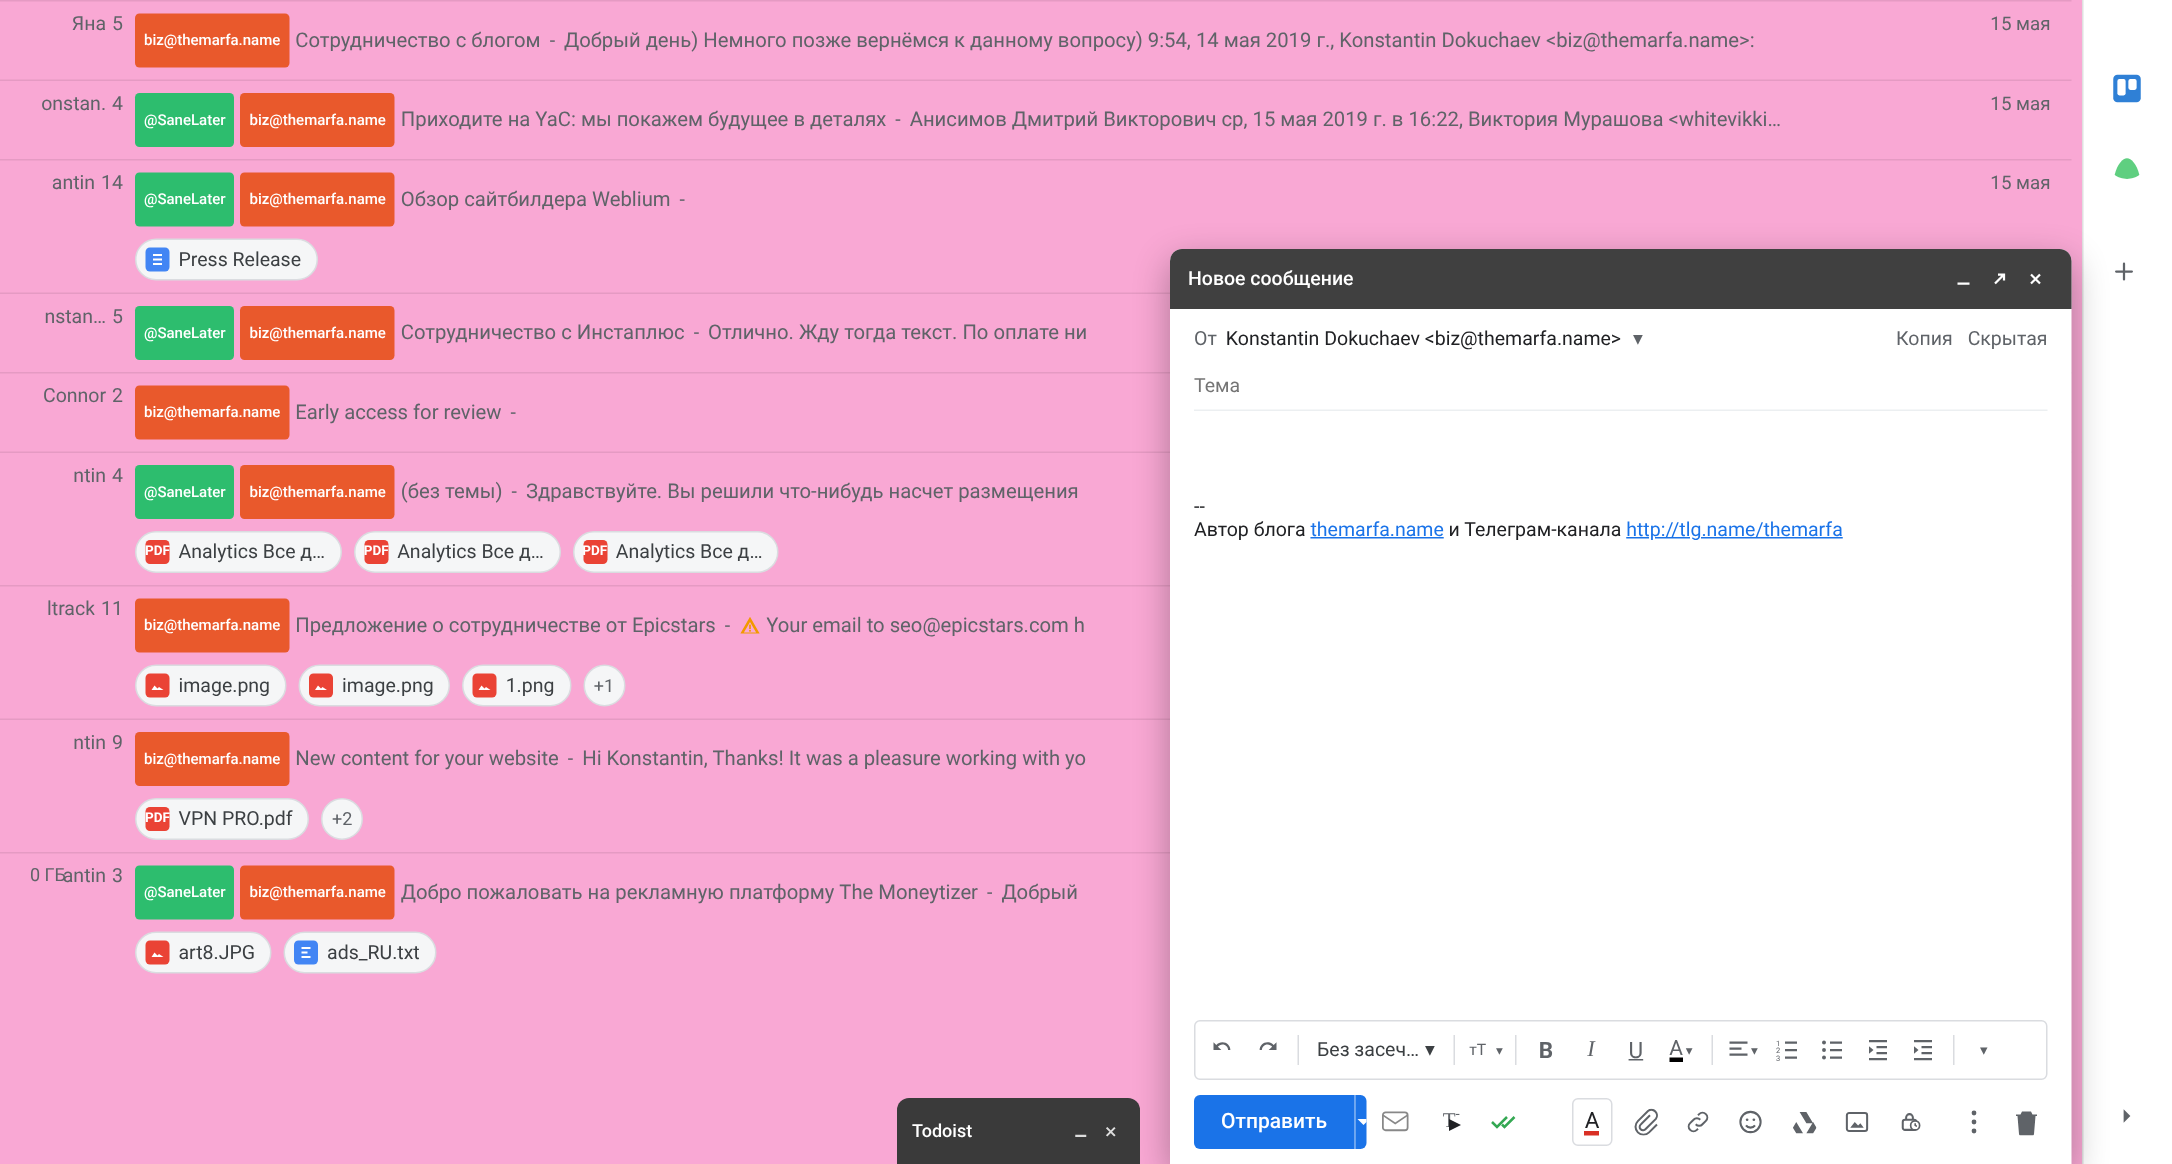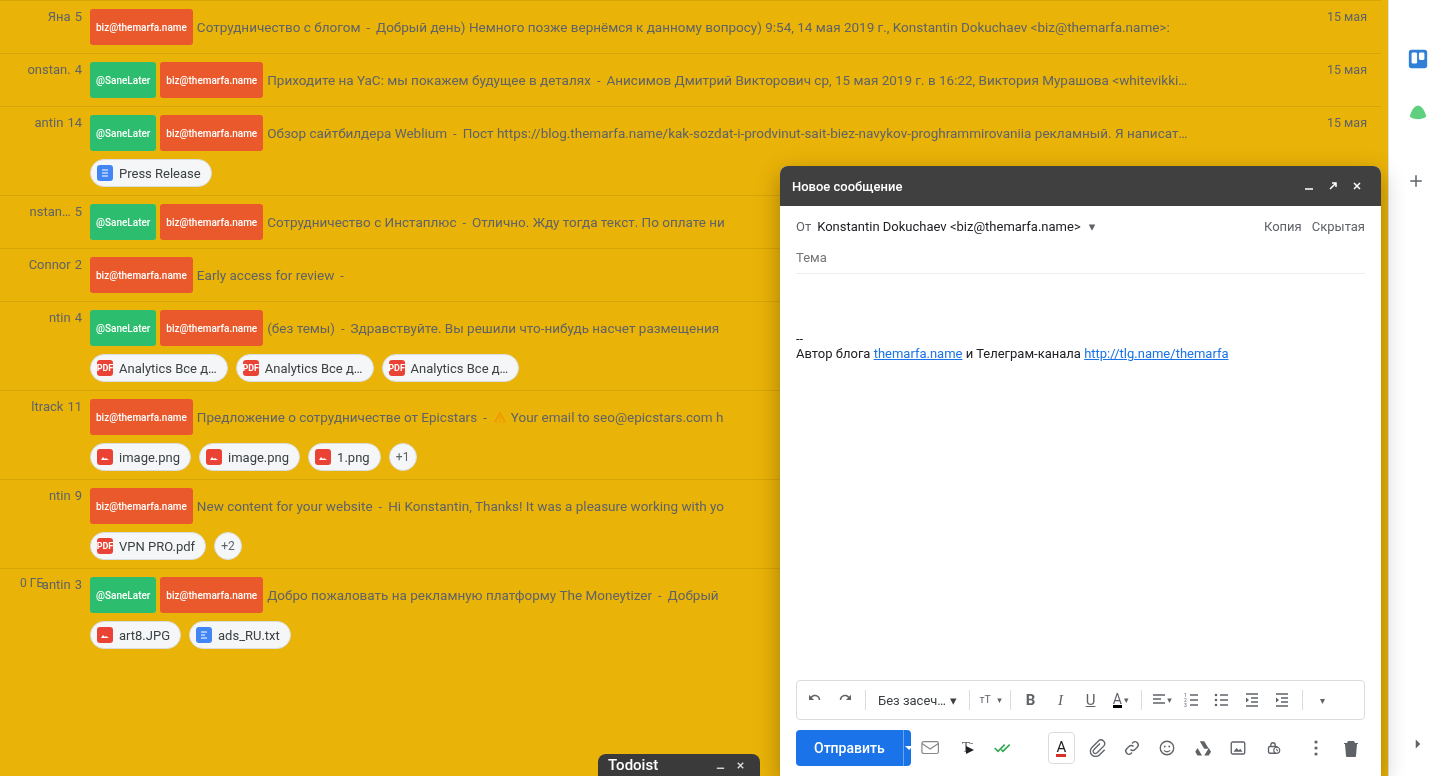--- a/index.html
+++ b/index.html
@@ -1,17 +1,17 @@
 <!DOCTYPE html>
 <html><head>
 <meta charset="utf-8">
 <style>
   * { margin:0; padding:0; box-sizing:border-box; font-family:Roboto,Arial,sans-serif; }
   body { background:#cad6e8; color:#202124; font-size:13px; overflow:hidden; }
-  #stage { position:relative; width:1448px; height:776px; background:#eab308; }
+  #stage { position:relative; width:1448px; height:776px; background:#f9a8d4; }
   .mail-list { position:absolute; left:0; top:0; width:1381px; }
   .row { position:relative; display:flex; align-items:flex-start; padding:8px 4px 8px 0; border-top:1px solid rgba(0,0,0,0.08); width:100%; }
   .sender-col { flex:0 0 90px; display:flex; align-items:center; justify-content:flex-end; gap:4px; padding-right:8px; color:#5f6368; font-size:13px; }
   .sender { white-space:nowrap; overflow:hidden; text-overflow:ellipsis; max-width:60px; color:#5f6368!important; font-weight:400!important;}
   .count { color:#5f6368; font-size:13px; }
   .content-col { flex:1; min-width:0; display:flex; flex-direction:column; gap:6px; }
   .line1 { display:flex; align-items:center; gap:4px; min-width:0; }
   .tag { display:inline-flex; align-items:center; height:36px; padding:3px 6px; border-radius:3px; font-size:10px; font-weight:500; color:#fff; }
   .tag-green { background:#2dbd6e; }
   .tag-red { background:#e9592c; }
@@ -60,21 +60,21 @@
   .ft-font { display:flex; align-items:center; gap:4px; padding:0 6px; cursor:pointer; color:#3c4043; font-size:13px; white-space:nowrap;}
   .compose-actions { height:56px; display:flex; align-items:center; padding:0 16px; gap:8px; }
   .send-btn { display:flex; height:36px; border-radius:4px; overflow:hidden; }
   .send-main { background:#1a73e8; color:#fff; border:none; padding:0 18px; font-size:14px; font-weight:500; cursor:pointer; }
   .send-drop { background:#1a73e8; color:#fff; width:28px; border:none; border-left:1px solid rgba(255,255,255,.35); cursor:pointer; display:flex; align-items:center; justify-content:center;}
   .act-ic { width:32px; height:32px; display:flex; align-items:center; justify-content:center; cursor:pointer; color:#5f6368; border-radius:4px;}
   .act-ic.boxed { border:1px solid #dadce0; }
   .act-spacer { flex:1; }
 
   
-  .todoist { position:absolute; left:598px; bottom:0; width:162px; height:22px; background:#3a3a3a; color:#fff; border-radius:8px 8px 0 0; display:flex; align-items:center; padding:0 10px; font-size:15px; font-weight:500; }
+  .todoist { position:absolute; left:598px; bottom:0; width:162px; height:44px; background:#3a3a3a; color:#fff; border-radius:8px 8px 0 0; display:flex; align-items:center; padding:0 10px; font-size:12px; font-weight:500; }
   .todoist .spacer{flex:1;}
   .tmini-btn{ width:20px; height:20px; display:flex; align-items:center;justify-content:center; cursor:pointer;}
 
   svg { display:block; }
 </style>
 </head>
 <body>
 <div id="stage">
 
 <div class="mail-list" id="mail-list">
@@ -113,21 +113,20 @@
         <div class="sender-col">
           <span class="sender">antin</span>
           <span class="count">14</span>
         </div>
         <div class="content-col">
           <div class="line1">
             <span class="tag tag-green">@SaneLater</span>
             <span class="tag tag-red">biz@themarfa.name</span>
             <span class="subject">Обзор сайтбилдера Weblium</span>
             <span class="dash"> - </span>
-            <span class="snippet">Пост https://blog.themarfa.name/kak-sozdat-i-prodvinut-sait-biez-navykov-proghrammirovaniia рекламный. Я написат…</span>
           </div>
           <div class="chips">
             <span class="chip">
               <span class="chip-ic ic-doc">
                 <svg width="10" height="10" viewBox="0 0 10 10">
                   <path stroke="#fff" stroke-width="1.2" d="M2 2h6M2 5h6M2 8h6"></path>
                 </svg>
               </span>
               <span>Press Release</span>
             </span>

